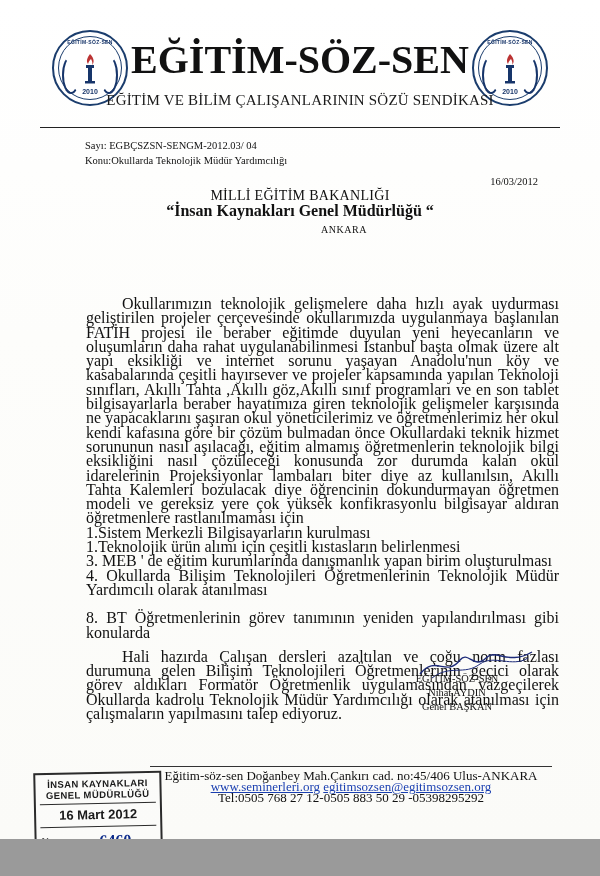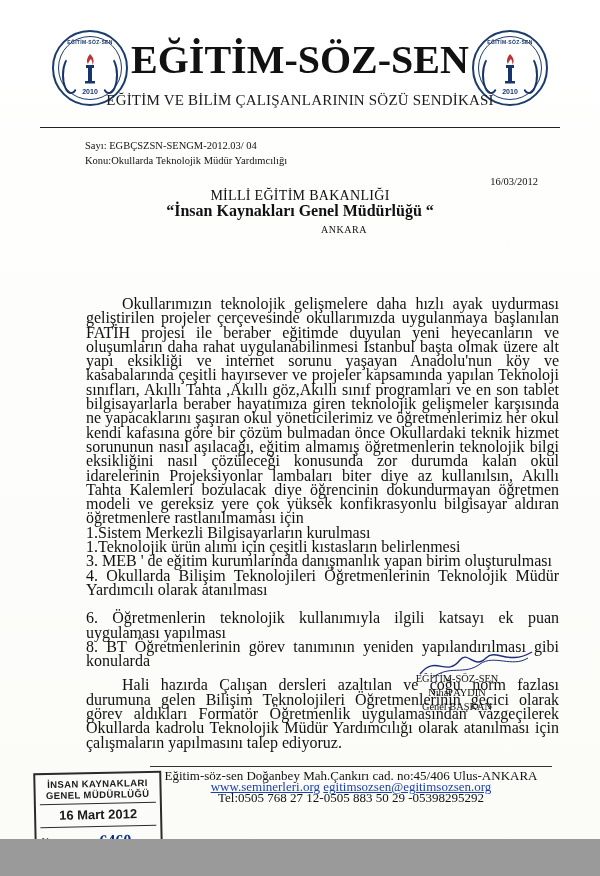--- a/index.html
+++ b/index.html
@@ -340,21 +340,20 @@
 
   <div class="body">
     <p class="indent">Okullarımızın teknolojik gelişmelere daha hızlı ayak  uydurması geliştirilen projeler çerçevesinde okullarımızda uygulanmaya  başlanılan FATİH projesi  ile beraber eğitimde duyulan yeni heyecanların ve oluşumların daha rahat  uygulanabilinmesi  İstanbul başta olmak üzere alt yapı eksikliği ve internet sorunu yaşayan  Anadolu'nun köy ve kasabalarında çeşitli hayırsever ve projeler kapsamında yapılan Teknoloji  sınıfları, Akıllı Tahta ,Akıllı göz,Akıllı sınıf  programları ve en son tablet bilgisayarlarla beraber hayatımıza giren teknolojik gelişmeler karşısında ne yapacaklarını  şaşıran okul  yöneticilerimiz  ve öğretmenlerimiz her okul kendi kafasına göre bir çözüm bulmadan önce  Okullardaki  teknik hizmet  sorununun nasıl aşılacağı, eğitim almamış öğretmenlerin  teknolojik bilgi eksikliğini nasıl çözüleceği konusunda zor durumda kalan  okul idarelerinin Projeksiyonlar lambaları  biter diye az kullanılsın, Akıllı  Tahta Kalemleri  bozulacak diye  öğrencinin dokundurmayan öğretmen modeli ve gereksiz  yere çok yüksek konfikrasyonlu bilgisayar aldıran öğretmenlere rastlanılmaması için</p>
     <div class="list">
       <p>1.Sistem Merkezli Bilgisayarların kurulması</p>
       <p>1.Teknolojik ürün alımı için çeşitli kıstasların belirlenmesi</p>
       <p>3. MEB ' de eğitim kurumlarında danışmanlık   yapan birim  oluşturulması</p>
       <p>4. Okullarda Bilişim Teknolojileri  Öğretmenlerinin Teknolojik Müdür  Yardımcılı olarak atanılması</p>
       <div class="small-gap"></div>
       <div class="small-gap"></div>
-      <p>6. Öğretmenlerin teknolojik kullanımıyla ilgili katsayı ek puan uygulaması yapılması</p>
       <p>8. BT Öğretmenlerinin görev tanımının yeniden yapılandırılması gibi konularda</p>
     </div>
     <div class="gap"></div>
     <p class="indent">Hali hazırda Çalışan  dersleri azaltılan ve çoğu norm fazlası  durumuna gelen Bilişim Teknolojileri  Öğretmenlerinin geçici olarak  görev  aldıkları  Formatör Öğretmenlik uygulamasından vazgeçilerek  Okullarda kadrolu  Teknolojik  Müdür  Yardımcılığı  olarak atanılması için çalışmaların yapılmasını talep ediyoruz.</p>
     <div class="gap"></div>
   </div>
 
   <svg class="scribble" viewBox="0 0 120 34">
     <path d="M4 26 C20 6 30 30 44 12 C52 2 58 22 70 10 C80 0 92 18 116 4" fill="none" stroke="#1d2b7a" stroke-width="1.4"></path>
     <path d="M16 30 C34 16 48 28 64 16 C78 6 96 20 112 10" fill="none" stroke="#1d2b7a" stroke-width="1"></path>

